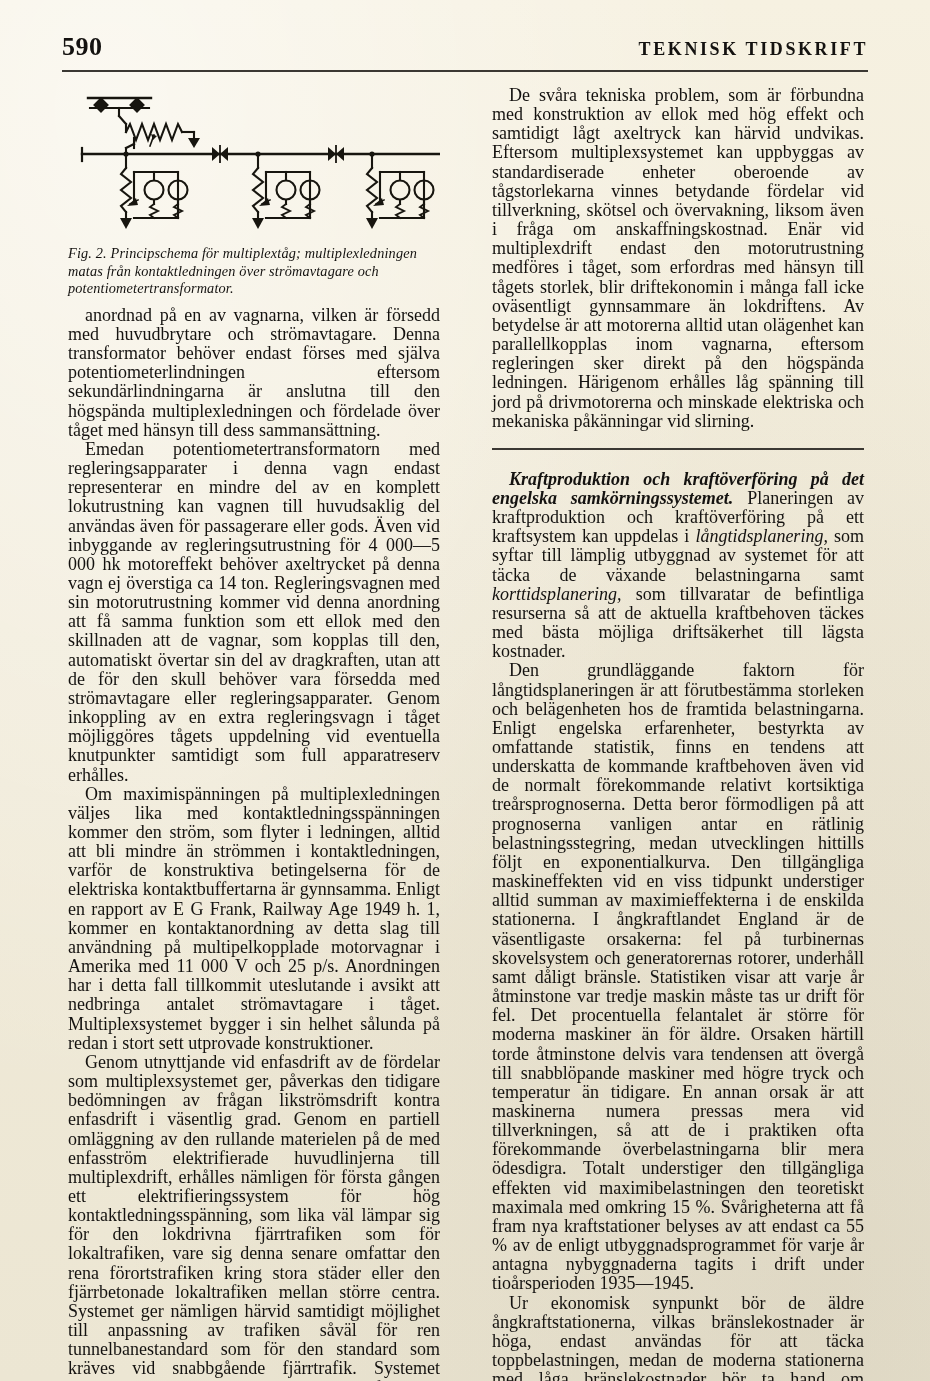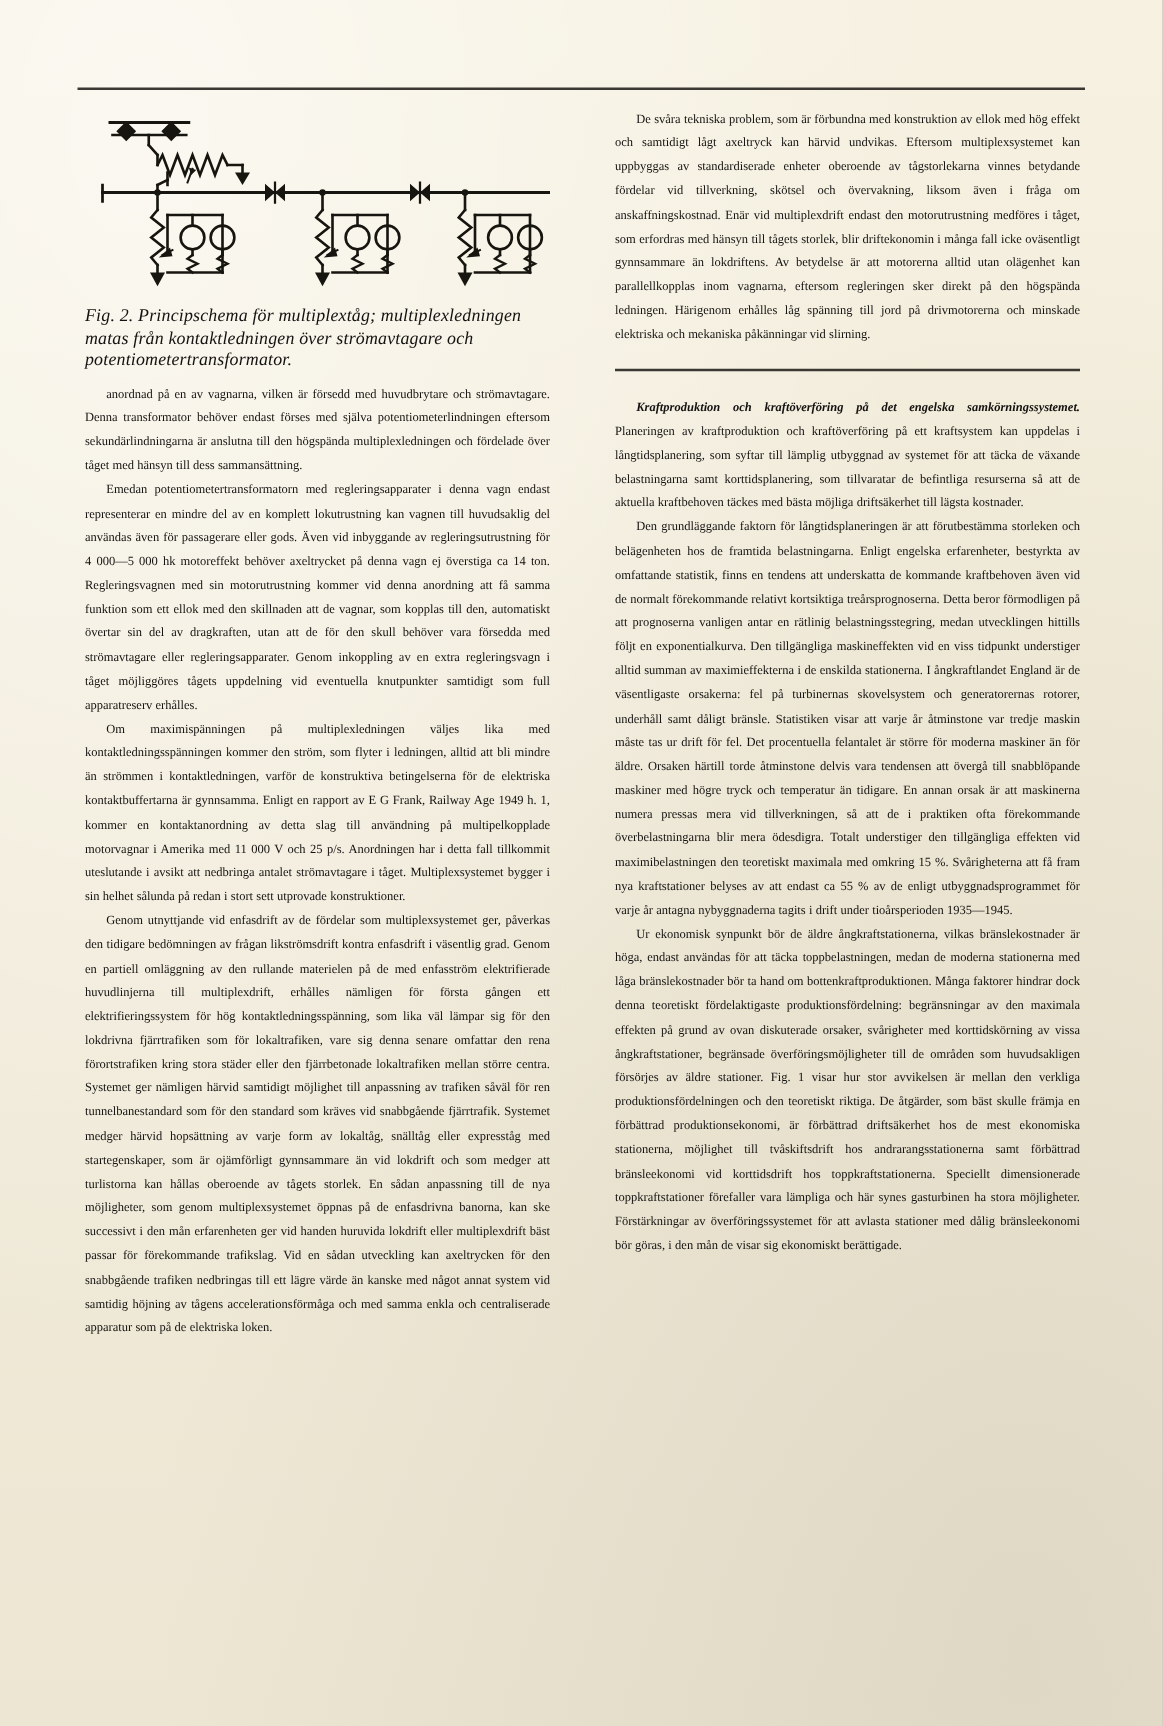--- a/index.html
+++ b/index.html
@@ -75,21 +75,21 @@
     position: absolute;
     top: 86px;
     width: 372px;
     text-align: justify;
   }
   .col-left  { left: 68px; }
   .col-right { left: 492px; }
 
   .col p {
     margin: 0;
-    font-size: 10px;
+    font-size: 18px;
     line-height: 19.15px;
     text-indent: 17px;
     text-align: justify;
     word-spacing: 0.1px;
     hyphens: manual;
   }
 
   
   .figure {
     position: relative;
@@ -107,28 +107,32 @@
   }
 
   
   .rule-section {
     height: 2px;
     background: #3b3833;
     margin: 17px 0 20px 0;
     width: 100%;
   }
   .sec-head { font-weight: 700; font-style: italic; }
-  .ital { }
+  .ital { font-style: italic; }
 </style>
 </head>
 <body>
 
 <div class="page">
  <div class="sheet">
 
+  <div class="runhead">
+    <div class="folio">590</div>
+    <div class="journal">TEKNISK TIDSKRIFT</div>
+  </div>
   <div class="rule-head"></div>
 
   <div class="col col-left">
 
     <div class="figure">
       <svg width="372" height="150" viewBox="0 0 372 150">
         <g fill="none" stroke="#17150f" stroke-width="2.1" stroke-linecap="square">
 
           <line x1="20" y1="12" x2="83" y2="12" stroke-width="2.4"></line>
 

